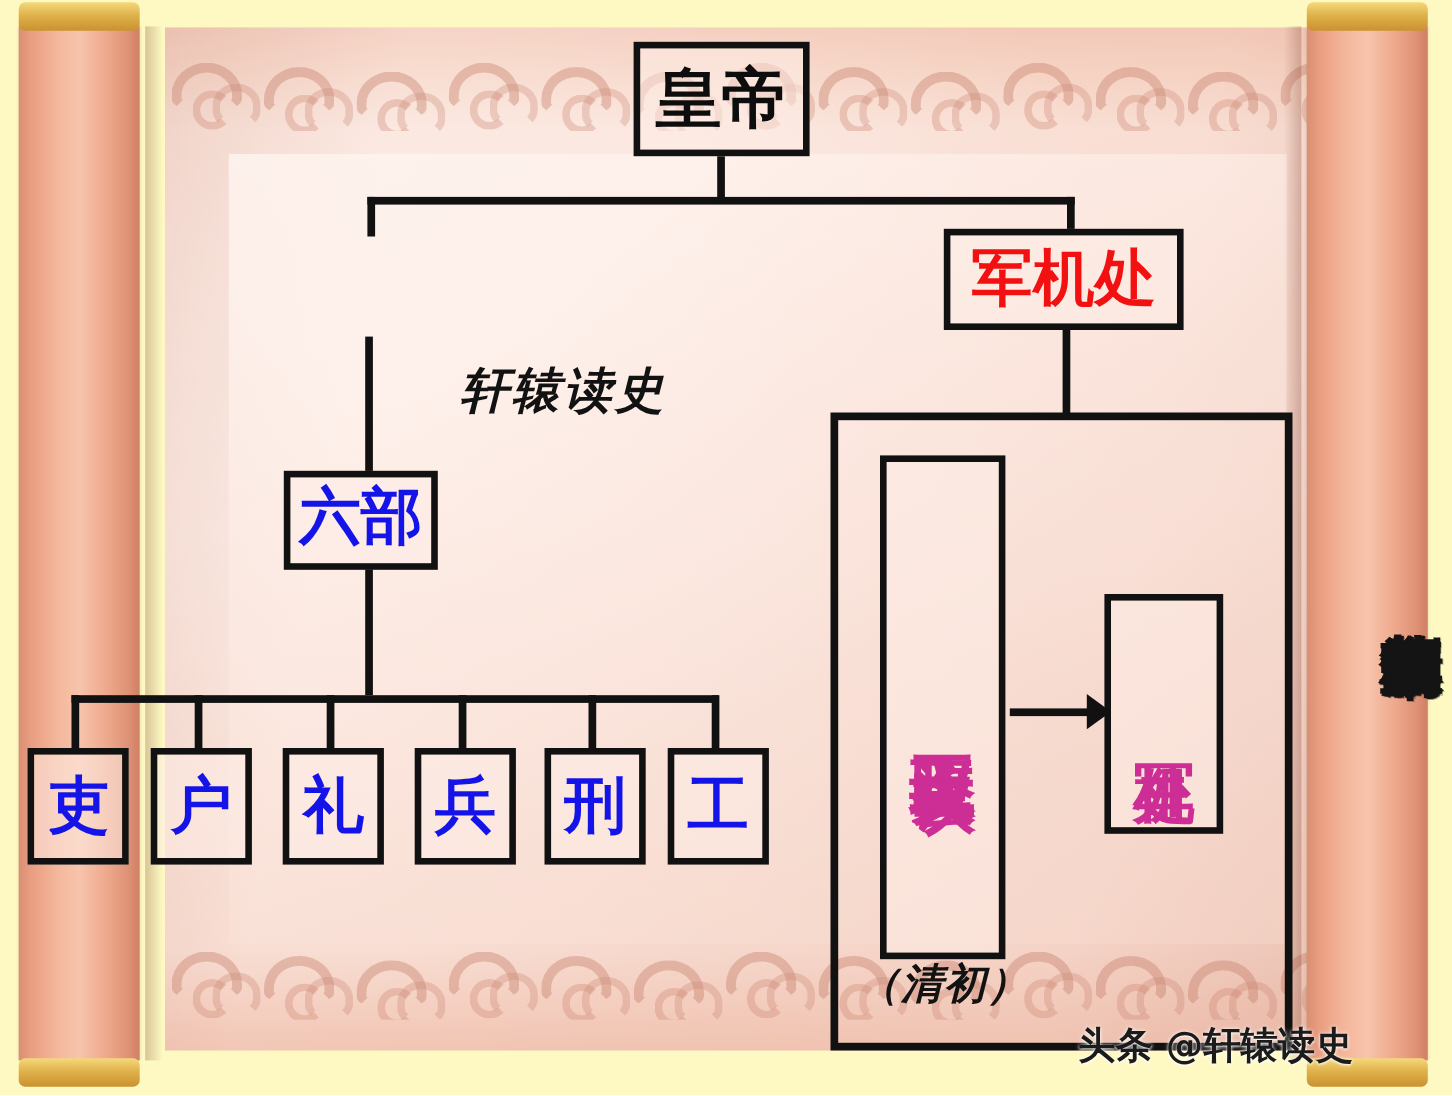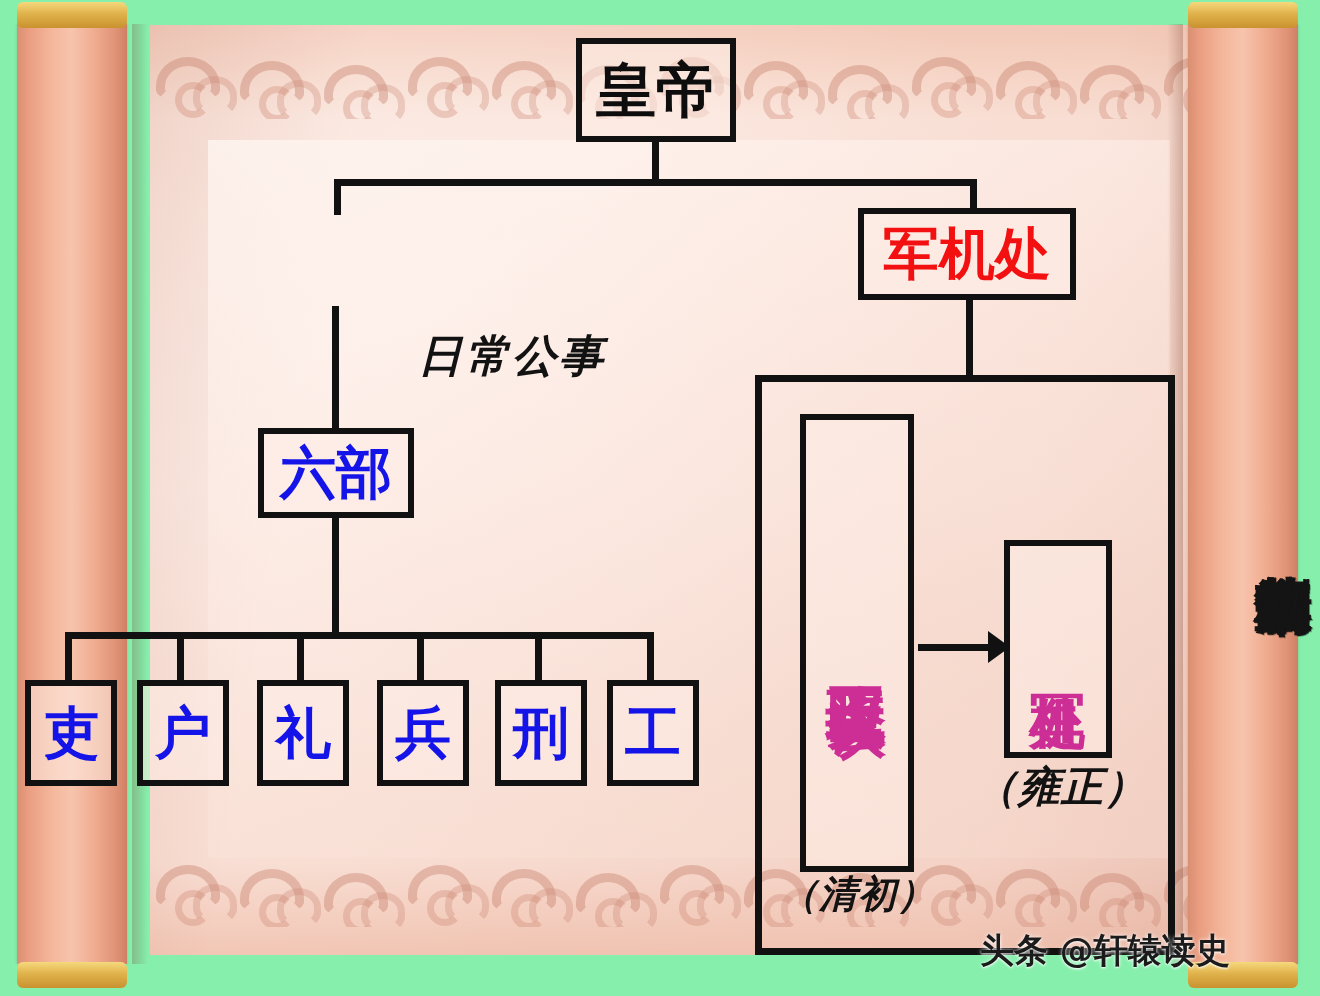--- a/index.html
+++ b/index.html
@@ -5,21 +5,21 @@
   html, body {
     margin: 0;
     padding: 0;
     background: #ffffff;
   }
   #stage {
     position: relative;
     width: 1320px;
     height: 996px;
     overflow: hidden;
-    background: #86efac;
+    background: #fef9c3;
     font-family: "DejaVu Sans", "Liberation Sans", sans-serif;
   }
 
   
   .scroll-paper {
     position: absolute;
     left: 150px;
     top: 25px;
     width: 1075px;
     height: 930px;
@@ -160,21 +160,21 @@
   }
   .box.vertical {
     writing-mode: vertical-rl;
     text-orientation: upright;
     white-space: nowrap;
   }
 
   #box-emperor   { left: 576px; top: 38px;  width: 160px; height: 104px; font-size: 60px; color:#0d0d0d; }
   #box-cabinet   { left: 248px; top: 212px; width: 174px; height: 96px;  font-size: 58px; color:#1414e8; }
   #box-junjichu  { left: 858px; top: 208px; width: 218px; height: 92px;  font-size: 56px; color:#f21010; }
-  #box-liubu     { left: 258px; top: 428px; width: 156px; height: 90px;  font-size: 56px; color:#1414e8; }
+  #box-liubu     { left: 258px; top: 428px; width: 140px; height: 90px;  font-size: 56px; color:#1414e8;font-family:Liberation Mono, monospace; }
 
   .ministry { width: 92px; height: 106px; font-size: 56px; color:#1414e8; top: 680px; }
   #m-0 { left: 25px; }
   #m-1 { left: 137px; }
   #m-2 { left: 257px; }
   #m-3 { left: 377px; }
   #m-4 { left: 495px; }
   #m-5 { left: 607px; }
 
   #box-group     { left: 755px; top: 375px; width: 420px; height: 580px; border-width: 7px; background: transparent; }
@@ -314,20 +314,19 @@
   <div class="box ministry" id="m-5">工</div>
 
   <div class="box" id="box-group"></div>
   <div class="box vertical" id="box-council">议政王大臣会议</div>
   <div class="box vertical" id="box-jjc2">军机处</div>
 
   <div class="ln" id="arrow-shaft"></div>
   <div id="arrow-head"></div>
 
   <div class="note" id="note-daily">
-    <span class="l2">日常公事</span>
+    <span class="l2">轩辕读史</span>
   </div>
-  <div class="note" id="note-yongzheng">（雍正）</div>
   <div class="note" id="note-qingchu">（清初）</div>
 
   <div id="watermark">头条 @轩辕读史</div>
 
 </div>
 
 </body></html>

